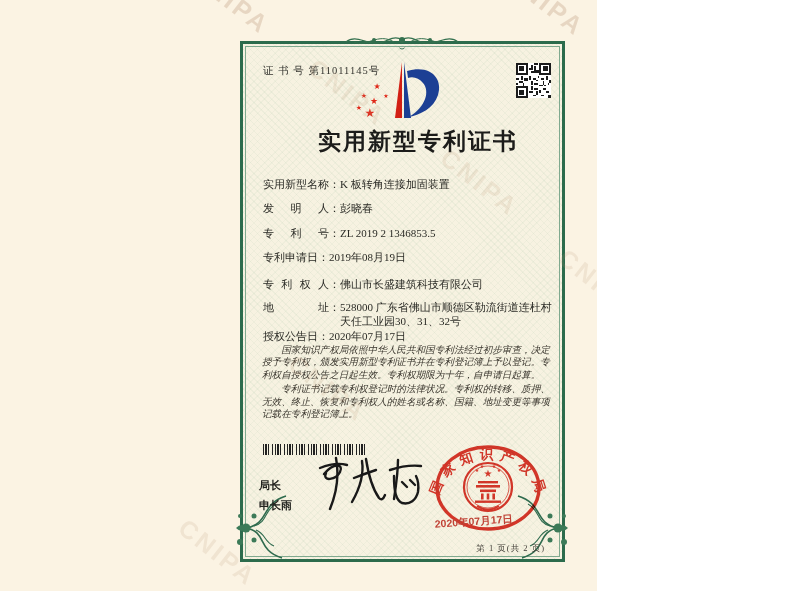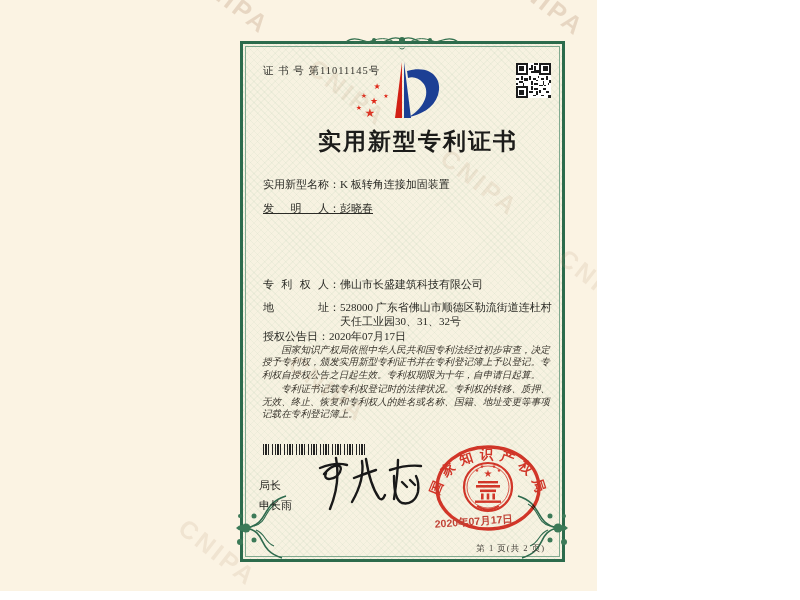--- a/index.html
+++ b/index.html
@@ -37,21 +37,21 @@
   .addr .val{white-space:normal;width:212px;display:inline-block;}
   .paras{position:absolute;left:262px;top:344px;width:297px;font-size:9.6px;
          line-height:12.4px;color:#3a362e;z-index:3;font-style:italic;}
   .paras p{margin:0 0 2px 0;text-indent:2em;}
   .barcode{position:absolute;left:263px;top:444px;width:104px;height:11px;z-index:3;
            background:repeating-linear-gradient(90deg,
              #222 0 1px, transparent 1px 2px,
              #222 2px 4px, transparent 4px 5px,
              #222 5px 6px, transparent 6px 9px,
              #222 9px 10px, transparent 10px 12px);}
-  .signer{position:absolute;left:259px;font-size:11px;font-weight:400;color:#22221e;z-index:3;}
+  .signer{position:absolute;left:259px;font-size:11px;font-weight:700;color:#22221e;z-index:3;}
   .sig{position:absolute;left:310px;top:452px;z-index:4;}
   .seal{position:absolute;left:428px;top:441px;z-index:5;opacity:0.92;
         mix-blend-mode:multiply;}
   .pginfo{position:absolute;left:240px;top:543px;width:305px;text-align:right;
           font-size:8.5px;color:#44403a;z-index:3;letter-spacing:1px;}
   .contnote{position:absolute;left:240px;top:568px;width:305px;text-align:center;
             font-size:9.5px;letter-spacing:2px;color:#3a362e;z-index:3;font-style:italic;}
   .logo{position:absolute;left:350px;top:58px;z-index:3;}
   .qr{position:absolute;left:516px;top:63px;z-index:3;}
 </style>
@@ -175,22 +175,28 @@
           <rect x="19" y="19" width="2" height="2"></rect>
         <rect x="17" y="13" width="1" height="1"></rect>
       </g>
     </svg>
 
     <div class="title">实用新型专利证书</div>
 
     <div class="frow" style="top:177px;">
       <span class="lbl">实用新型名称：</span><span class="val">K 板转角连接加固装置</span>
     </div>
-    <div class="frow" style="top:201px;text-decoration:underline;">
+    <div class="frow" style="top:201px;">
       <span class="lbl">发　 明　 人：</span><span class="val">彭晓春</span>
+    </div>
+    <div class="frow" style="top:226px;">
+      <span class="lbl">专　 利　 号：</span><span class="val">ZL 2019 2 1346853.5</span>
+    </div>
+    <div class="frow" style="top:250px;">
+      <span class="lbl">专利申请日：</span><span class="val">2019年08月19日</span>
     </div>
     <div class="frow" style="top:277px;">
       <span class="lbl">专  利  权  人：</span><span class="val">佛山市长盛建筑科技有限公司</span>
     </div>
     <div class="frow addr" style="top:301px;">
       <span class="lbl">地　　　　址：</span>
         <span class="val">528000 广东省佛山市顺德区勒流街道连杜村天任工业园30、31、32号</span>
     </div>
     <div class="frow" style="top:329px;width:300px;">
       <span class="lbl">授权公告日：</span><span class="val">2020年07月17日</span>

